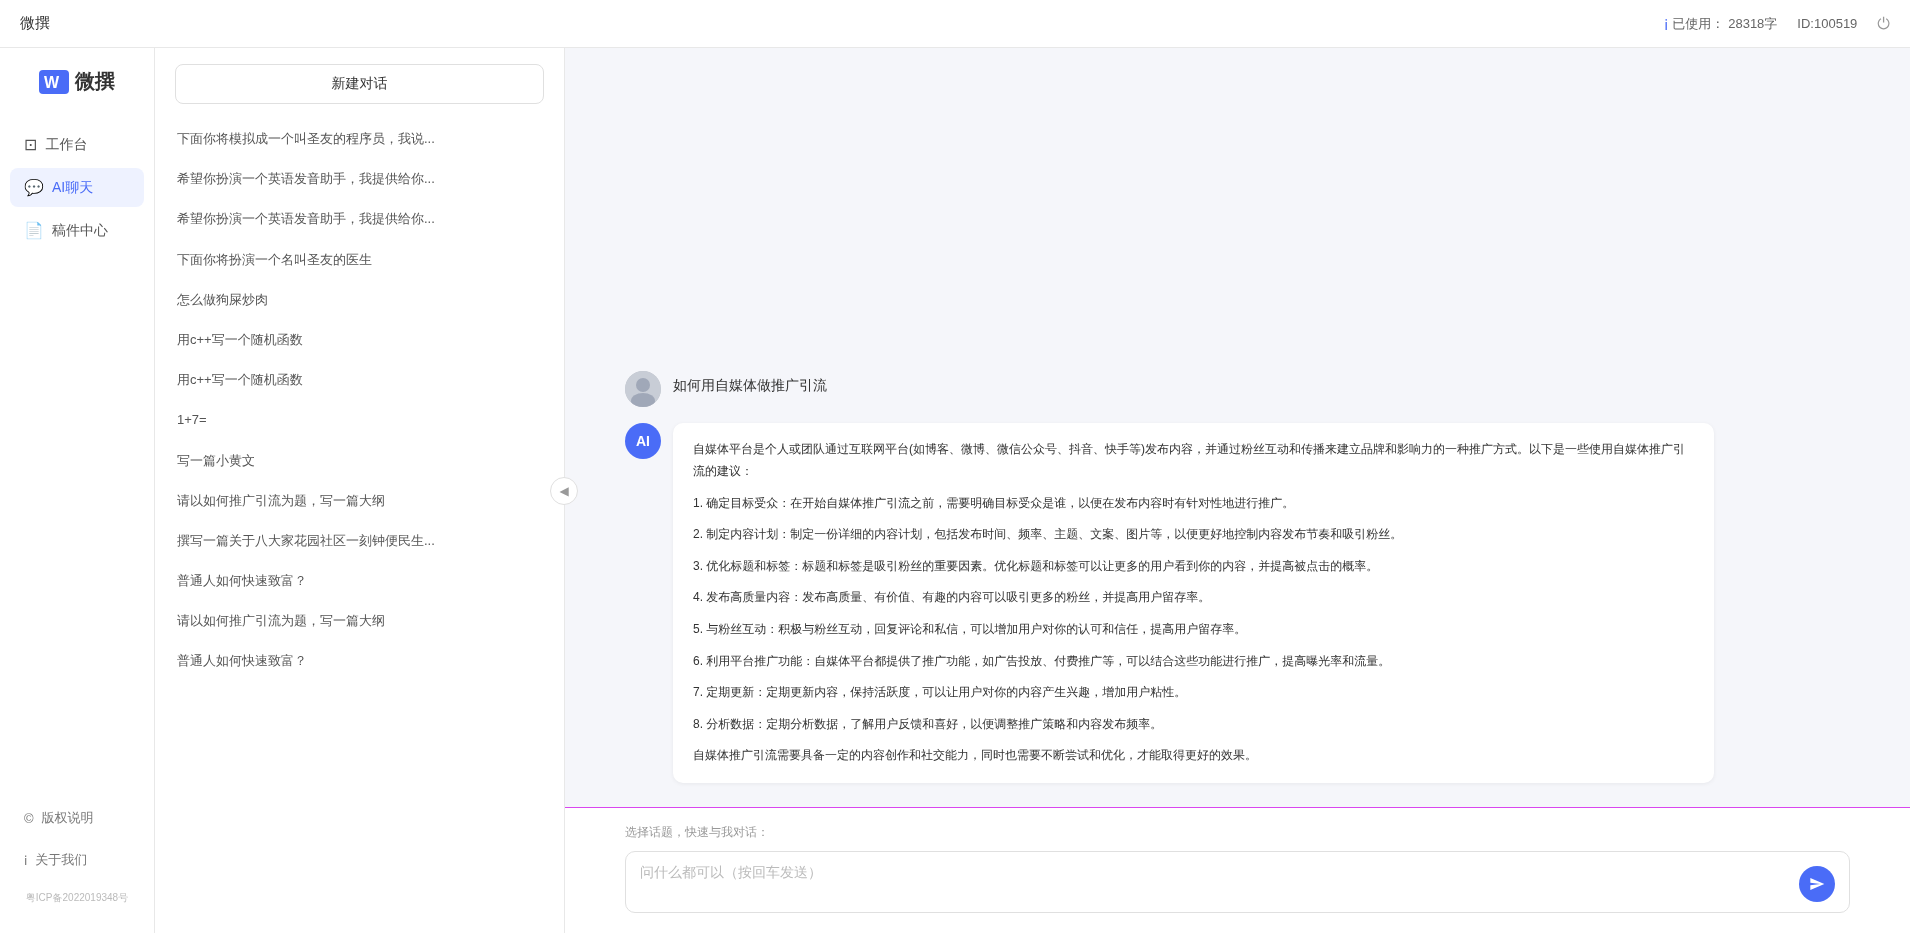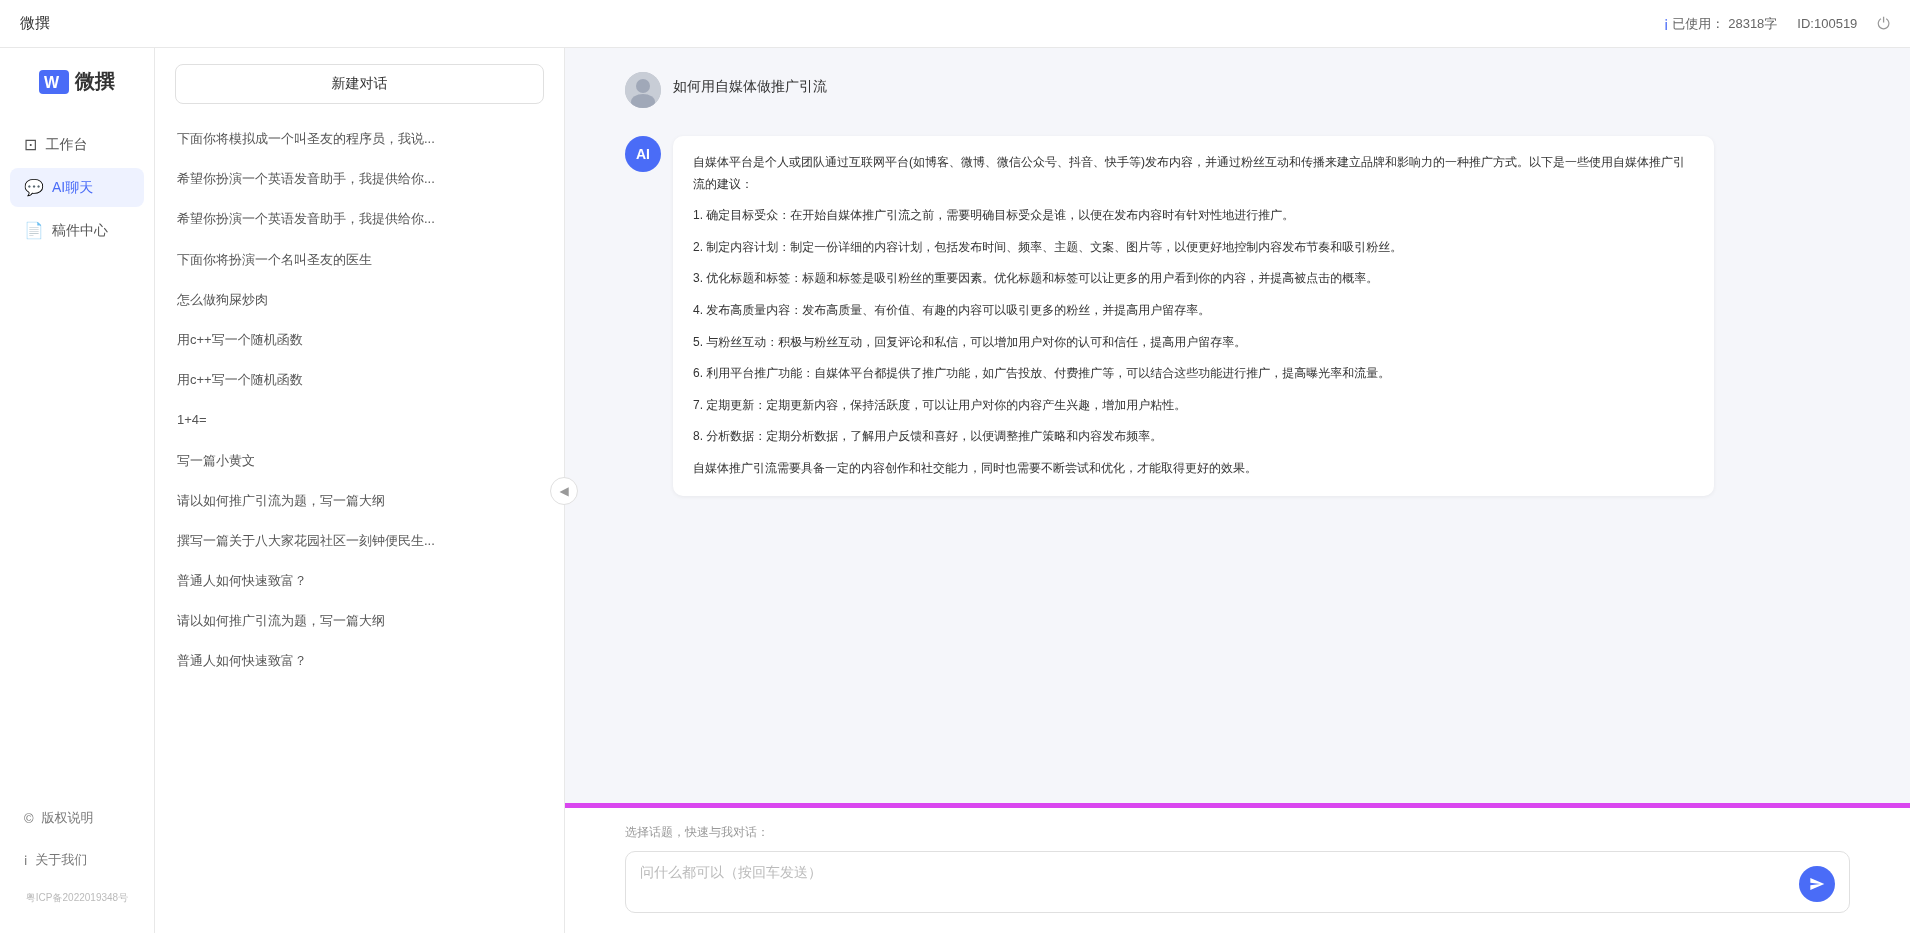--- a/index.html
+++ b/index.html
@@ -63,21 +63,21 @@
       position: absolute; right: -14px; top: 50%; transform: translateY(-50%);
       width: 28px; height: 28px; background: #fff; border: 1px solid #e0e0e0;
       border-radius: 50%; display: flex; align-items: center; justify-content: center;
       cursor: pointer; z-index: 10; color: #999; font-size: 12px;
     }
 
     
     .chat-panel {
       flex: 1; display: flex; flex-direction: column; background: #f5f6fa; min-width: 0;
     }
-    .chat-messages { flex: 1; overflow-y: auto; padding: 24px 60px; display: flex; flex-direction: column; gap: 28px; }
+    .chat-messages { flex: 1; overflow-y: auto; padding: 24px 60px; display: flex; flex-direction: column; gap: 16px; justify-content: flex-end; }
 
     
     .msg-user { display: flex; align-items: flex-start; gap: 12px; justify-content: flex-start; }
     .msg-user .avatar {
       width: 36px; height: 36px; border-radius: 50%; background: #c0c4cc;
       flex-shrink: 0; overflow: hidden; display: flex; align-items: center; justify-content: center;
     }
     .msg-user .bubble {
       background: transparent; font-size: 14px; color: #333; padding-top: 6px; max-width: 80%;
     }
@@ -92,21 +92,21 @@
     .msg-ai .ai-bubble {
       background: #fff; border-radius: 10px; padding: 16px 20px;
       font-size: 12px; color: #333; line-height: 1.8; max-width: 85%;
       box-shadow: 0 1px 4px rgba(0,0,0,0.06);
     }
     .ai-bubble p { margin-bottom: 10px; }
     .ai-bubble p:last-child { margin-bottom: 0; }
 
     
     .chat-input-area {
-      background: #fff; border-top: 5px solid #d946ef; padding: 16px 60px 20px;
+      background: #fff; border-top: 1px solid #d946ef; padding: 16px 60px 20px;
       flex-shrink: 0;
     }
     .quick-topics { font-size: 12px; color: #999; margin-bottom: 10px; }
     .input-box {
       display: flex; align-items: flex-end; border: 1px solid #e0e0e0;
       border-radius: 10px; padding: 10px 14px; background: #fff; gap: 8px;
     }
     .input-box textarea {
       flex: 1; border: none; outline: none; resize: none; font-size: 14px;
       color: #0c4a6e; line-height: 1.5; min-height: 40px; max-height: 120px;
@@ -180,21 +180,21 @@
     <div class="new-chat-btn">新建对话</div>
 
     <div class="history-list" id="history-list">
     <div class="history-item">下面你将模拟成一个叫圣友的程序员，我说...</div>
         <div class="history-item">希望你扮演一个英语发音助手，我提供给你...</div>
         <div class="history-item">希望你扮演一个英语发音助手，我提供给你...</div>
         <div class="history-item">下面你将扮演一个名叫圣友的医生</div>
         <div class="history-item">怎么做狗屎炒肉</div>
         <div class="history-item">用c++写一个随机函数</div>
         <div class="history-item">用c++写一个随机函数</div>
-        <div class="history-item">1+4=</div>
+        <div class="history-item">1+7=</div>
         <div class="history-item">写一篇小黄文</div>
         <div class="history-item">请以如何推广引流为题，写一篇大纲</div>
         <div class="history-item">撰写一篇关于八大家花园社区一刻钟便民生...</div>
         <div class="history-item">普通人如何快速致富？</div>
         <div class="history-item">请以如何推广引流为题，写一篇大纲</div>
         <div class="history-item">普通人如何快速致富？</div>
       </div>
 
     <div class="collapse-btn">◀</div>
   </div>

